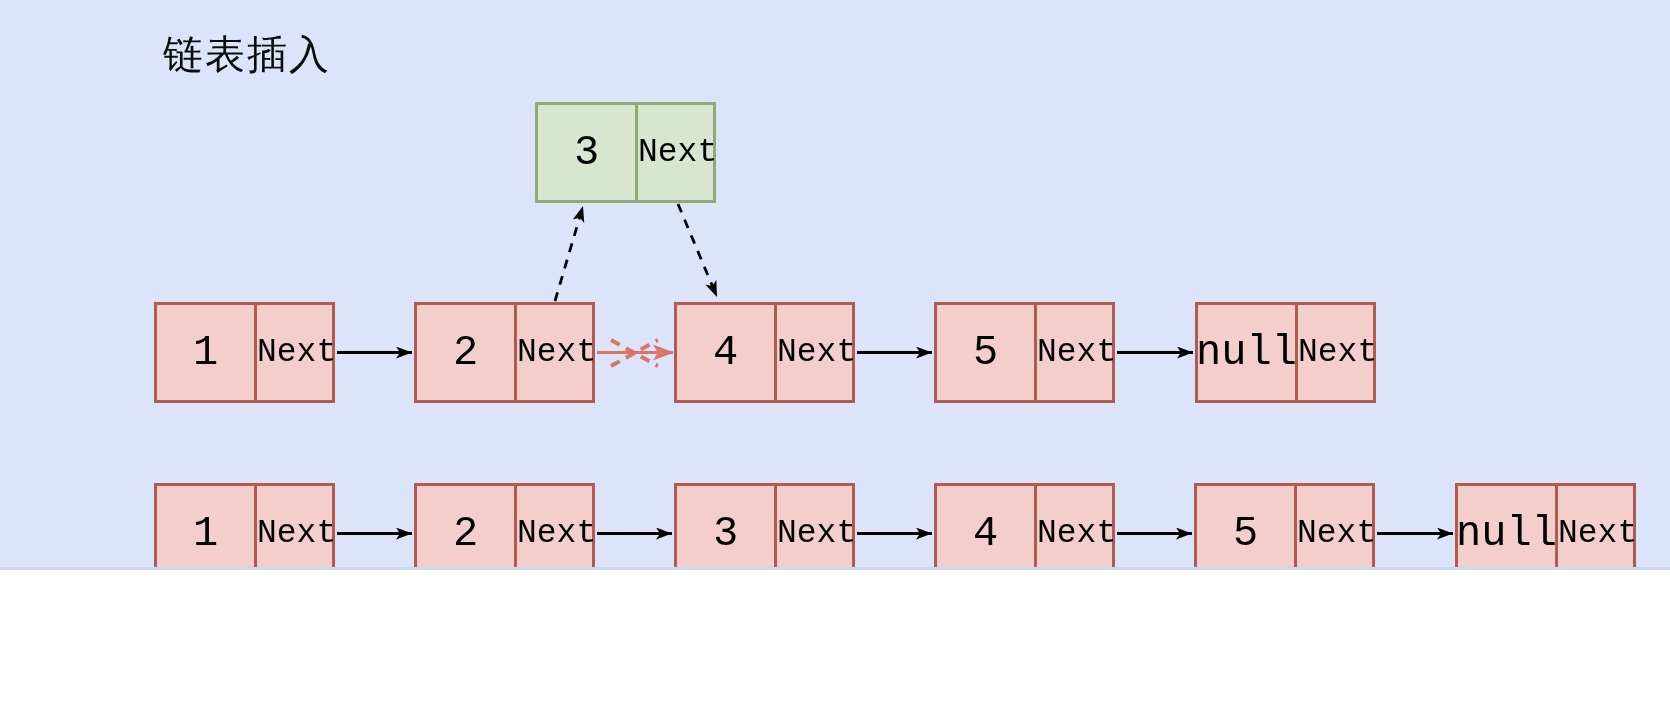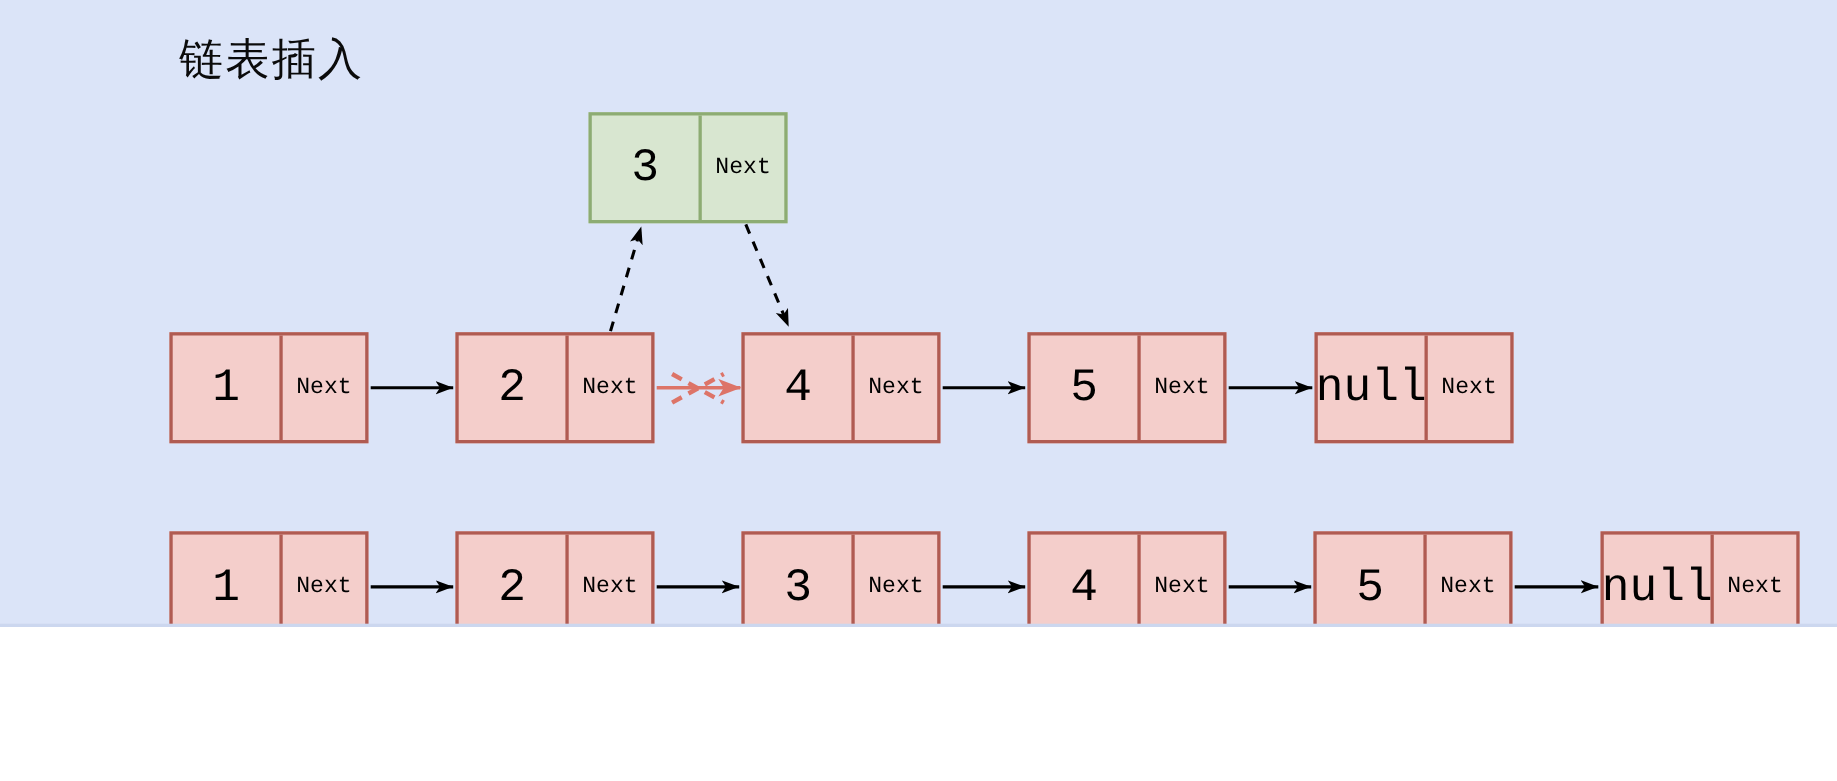--- a/index.html
+++ b/index.html
@@ -24,21 +24,21 @@
   }
   .node .cell {
     display:flex; align-items:center; justify-content:center;
     color:#000; user-select:none;
   }
   .node .value {
     width:97px; flex:0 0 97px;
     border-right:3px solid var(--node-border, #b05b52);
     font-size:42px;
   }
-  .node .next { flex:1; font-size:21px; }
+  .node .next { flex:1; font-size:33px; }
   .node.inserted {
     border-color: var(--inserted-border, #8dac73);
     background: var(--inserted-fill, #d8e6d0);
   }
   .node.inserted .value { border-right-color: var(--inserted-border, #8dac73); }
   svg.arrows { position:absolute; left:0; top:0; pointer-events:none; }
   .arrow-solid { stroke:#000; stroke-width:2.8; fill:none; }
   .arrow-dashed { stroke:#000; stroke-width:2.8; fill:none; stroke-dasharray:9 8; }
   .arrow-broken { stroke: var(--broken-link, #dd7468); stroke-width:3; fill:none; }
   .broken-cross { stroke: var(--broken-link, #dd7468); stroke-width:4; fill:none; stroke-dasharray:10 7; }

